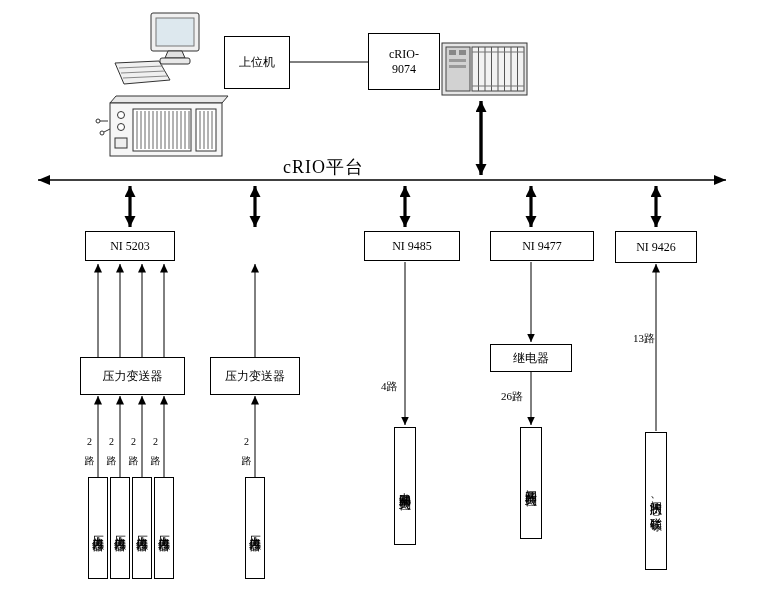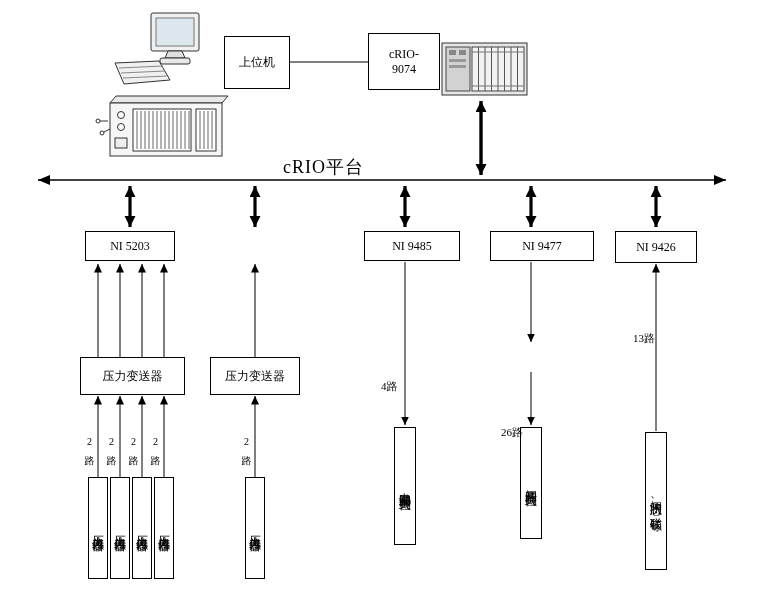--- a/index.html
+++ b/index.html
@@ -133,35 +133,36 @@
 
   <div class="title-lbl" style="left:283px; top:155px;">cRIO平台</div>
 
   <div class="box" style="left:85px;  top:231px; width:90px; height:30px;">NI 5203</div>
   <div class="box" style="left:364px; top:231px; width:96px; height:30px;">NI 9485</div>
   <div class="box" style="left:490px; top:231px; width:104px; height:30px;text-align:center;">NI 9477</div>
   <div class="box" style="left:615px; top:231px; width:82px; height:32px;">NI 9426</div>
 
   <div class="box" style="left:80px;  top:357px; width:105px; height:38px;">压力变送器</div>
   <div class="box" style="left:210px; top:357px; width:90px; height:38px;">压力变送器</div>
+  <div class="box" style="left:490px; top:344px; width:82px; height:28px;">继电器</div>
 
   <div class="box vbox" style="left:88px;  top:477px; width:20px; height:102px;">压力传感器</div>
   <div class="box vbox" style="left:110px; top:477px; width:20px; height:102px;">压力传感器</div>
   <div class="box vbox" style="left:132px; top:477px; width:20px; height:102px;">压力传感器</div>
   <div class="box vbox" style="left:154px; top:477px; width:20px; height:102px;">压力传感器</div>
 
   <div class="box vbox" style="left:245px; top:477px; width:20px; height:102px;">压力传感器</div>
 
   <div class="box vbox" style="left:394px; top:427px; width:22px; height:118px;">电动阀开关到位</div>
   <div class="box vbox" style="left:520px; top:427px; width:22px; height:112px;">阀门开关到位</div>
   <div class="box vbox" style="left:645px; top:432px; width:22px; height:138px;">阀门状态、联锁等</div>
 
   <div class="vlbl" style="left:84px;  top:436px;">2路</div>
   <div class="vlbl" style="left:106px; top:436px;">2路</div>
   <div class="vlbl" style="left:128px; top:436px;">2路</div>
   <div class="vlbl" style="left:150px; top:436px;">2路</div>
   <div class="vlbl" style="left:241px; top:436px;">2路</div>
 
   <div class="lbl" style="left:381px; top:381px;">4路</div>
-  <div class="lbl" style="left:501px; top:391px;margin-top:36px;">26路</div>
+  <div class="lbl" style="left:501px; top:391px;">26路</div>
   <div class="lbl" style="left:633px; top:333px;">13路</div>
 
 </div>
 
 </body></html>

